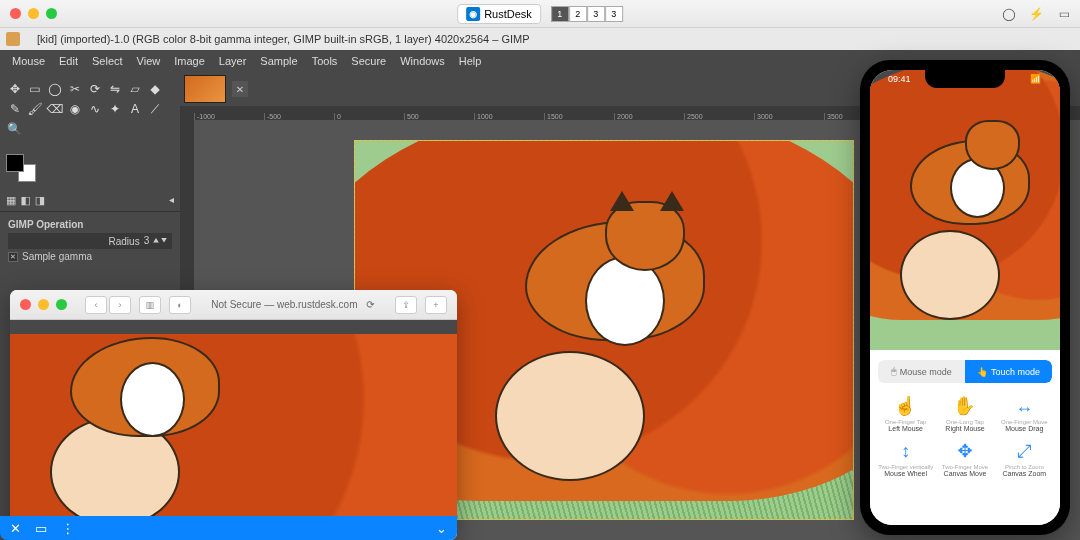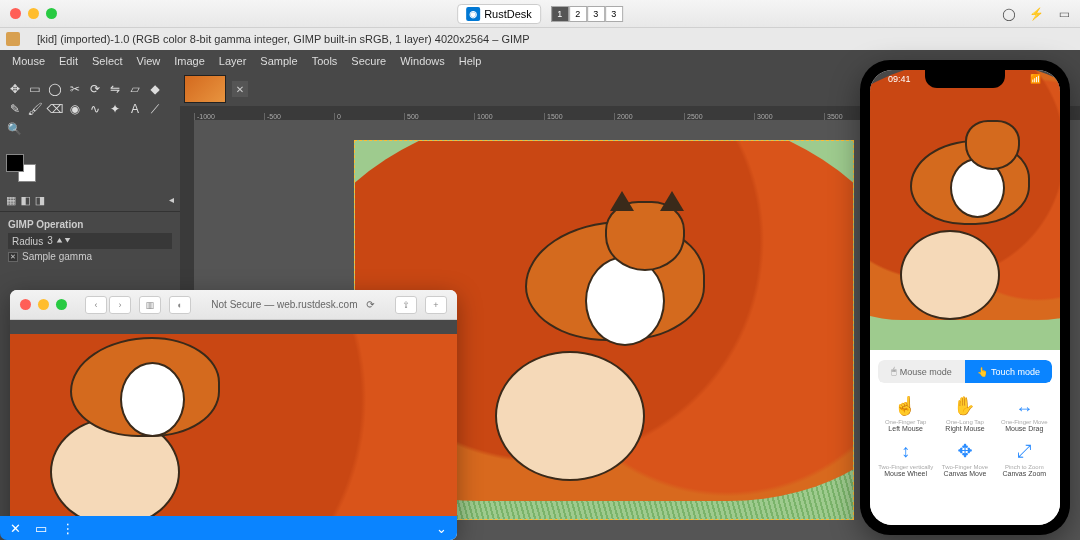--- a/index.html
+++ b/index.html
@@ -31,21 +31,21 @@
     .gimp-left { position: absolute; top: 72px; left: 0; width: 180px; bottom: 0; background: #484848; color: #ccc; font-size: 10px; z-index: 70; }
     .toolbox { padding: 8px 6px; display: grid; grid-template-columns: repeat(8, 18px); gap: 2px; }
     .toolbox .tool { width: 18px; height: 18px; display: flex; align-items: center; justify-content: center; color: #ddd; font-size: 12px; }
     .swatches { margin: 8px 6px; width: 30px; height: 28px; position: relative; }
     .swatches .fg { position: absolute; width: 18px; height: 18px; background: #000; border: 1px solid #888; }
     .swatches .bg { position: absolute; right: 0; bottom: 0; width: 18px; height: 18px; background: #fff; border: 1px solid #888; }
     .tool-opts { padding: 4px 8px; border-top: 1px solid #333; }
     .tool-opts .hdr { font-weight: bold; font-size: 10px; padding: 3px 0; }
     .opt-row { display: flex; align-items: center; gap: 4px; padding: 2px 0; font-size: 10px; }
     .opt-row .cb { width: 10px; height: 10px; background: #333; border: 1px solid #666; display: flex; align-items: center; justify-content: center; font-size: 7px;}
-    .opt-row.slider { background: #383838; padding: 2px 4px; justify-content: flex-start; }
+    .opt-row.slider { background: #383838; padding: 2px 4px; justify-content: flex-end; }
     
     
     .gimp-canvas { position: absolute; top: 72px; left: 180px; right: 0; bottom: 0; background: #484848; z-index: 60; }
     .thumb-strip { height: 34px; display: flex; align-items: center; padding: 2px 4px; gap: 6px; }
     .thumb { width: 42px; height: 28px; background: linear-gradient(135deg,#d46a1e,#e8943f); border: 1px solid #222; }
     .thumb-x { width: 16px; height: 16px; background: #555; display: flex; align-items: center; justify-content: center; color: #ccc; font-size: 10px; }
     .ruler-h { height: 14px; background: #3a3a3a; font-size: 7px; color: #aaa; display: flex; align-items: flex-end; overflow: hidden; padding-left: 14px; }
     .ruler-h span { display: inline-block; width: 70px; border-left: 1px solid #666; padding-left: 2px; flex-shrink: 0; }
     .ruler-v { position: absolute; top: 48px; left: 0; bottom: 0; width: 14px; background: #3a3a3a; }
     .canvas-view { position: absolute; top: 48px; left: 14px; right: 0; bottom: 0; background: #555; }

